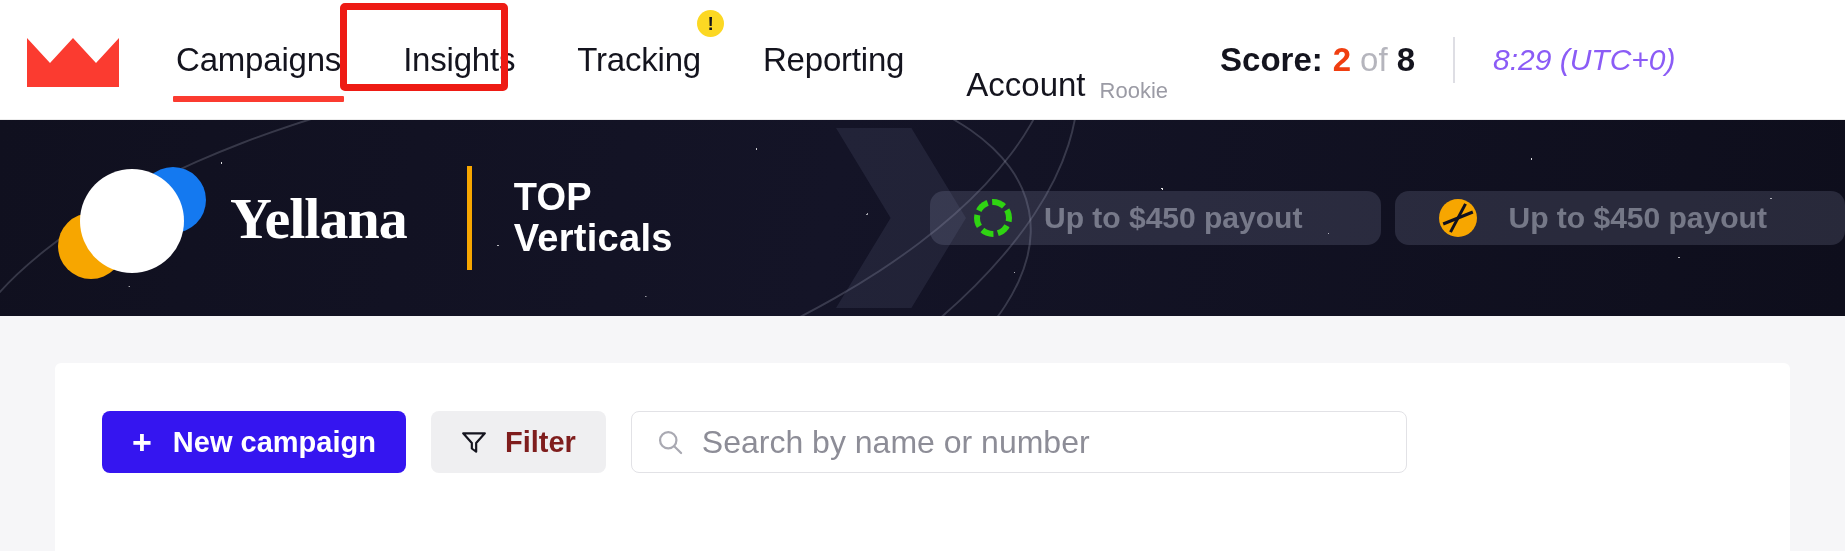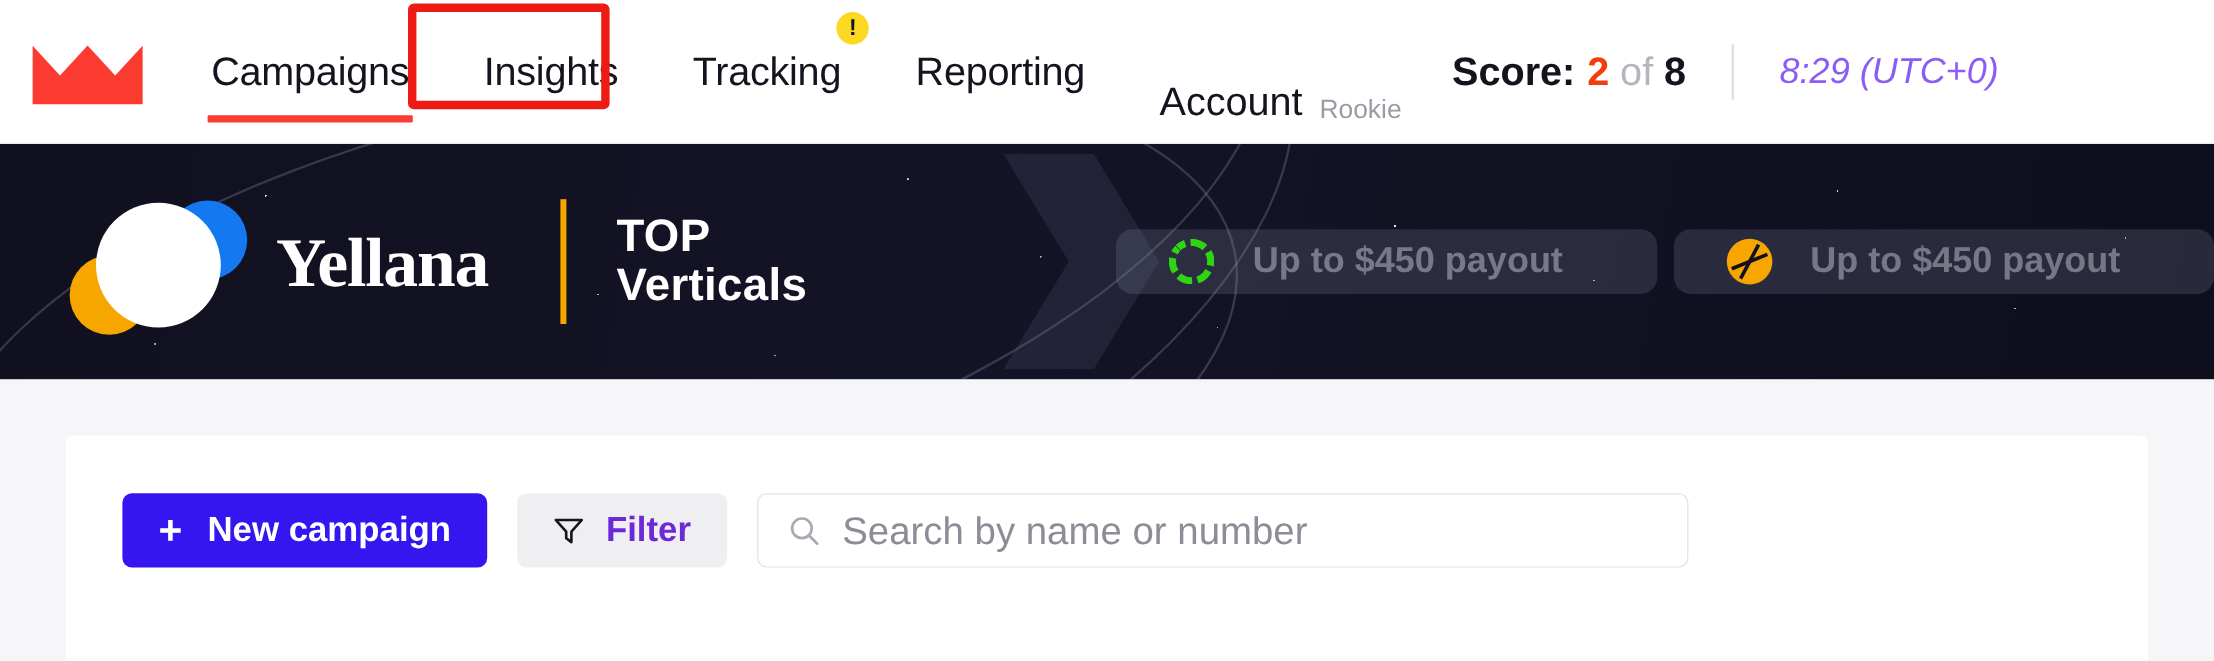--- a/index.html
+++ b/index.html
@@ -92,21 +92,21 @@
   }
   .account-group .acc-role {
     font-size: 22px;
     color: #9b9ba5;
     margin-left: 14px;
   }
 
   .score {
     display: flex;
     align-items: baseline;
-    margin-left: 22px;
+    margin-left: 32px;
     font-size: 33px;
     white-space: nowrap;
   }
   .score .s-label { color: #14141e; font-weight: bold; }
   .score .s-cur { color: #f03e10; font-weight: bold; margin-left: 10px; }
   .score .s-of { color: #b5b5bd; margin: 0 9px; }
   .score .s-max { color: #14141e; font-weight: bold; }
 
   .divider-v {
     width: 2px;
@@ -321,21 +321,21 @@
     display: flex;
     align-items: center;
     gap: 21px;
     padding: 0 30px;
     cursor: pointer;
   }
   .btn-new .plus { font-size: 34px; font-weight: bold; line-height: 1; }
   .btn-filter {
     height: 62px;
     background: #efeff1;
-    color: #6d28d9;
+    color: #7f1d1d;
     border: none;
     border-radius: 8px;
     font-size: 29px;
     font-weight: bold;
     font-family: "Liberation Sans", sans-serif;
     display: flex;
     align-items: center;
     gap: 18px;
     padding: 0 30px;
     cursor: pointer;

